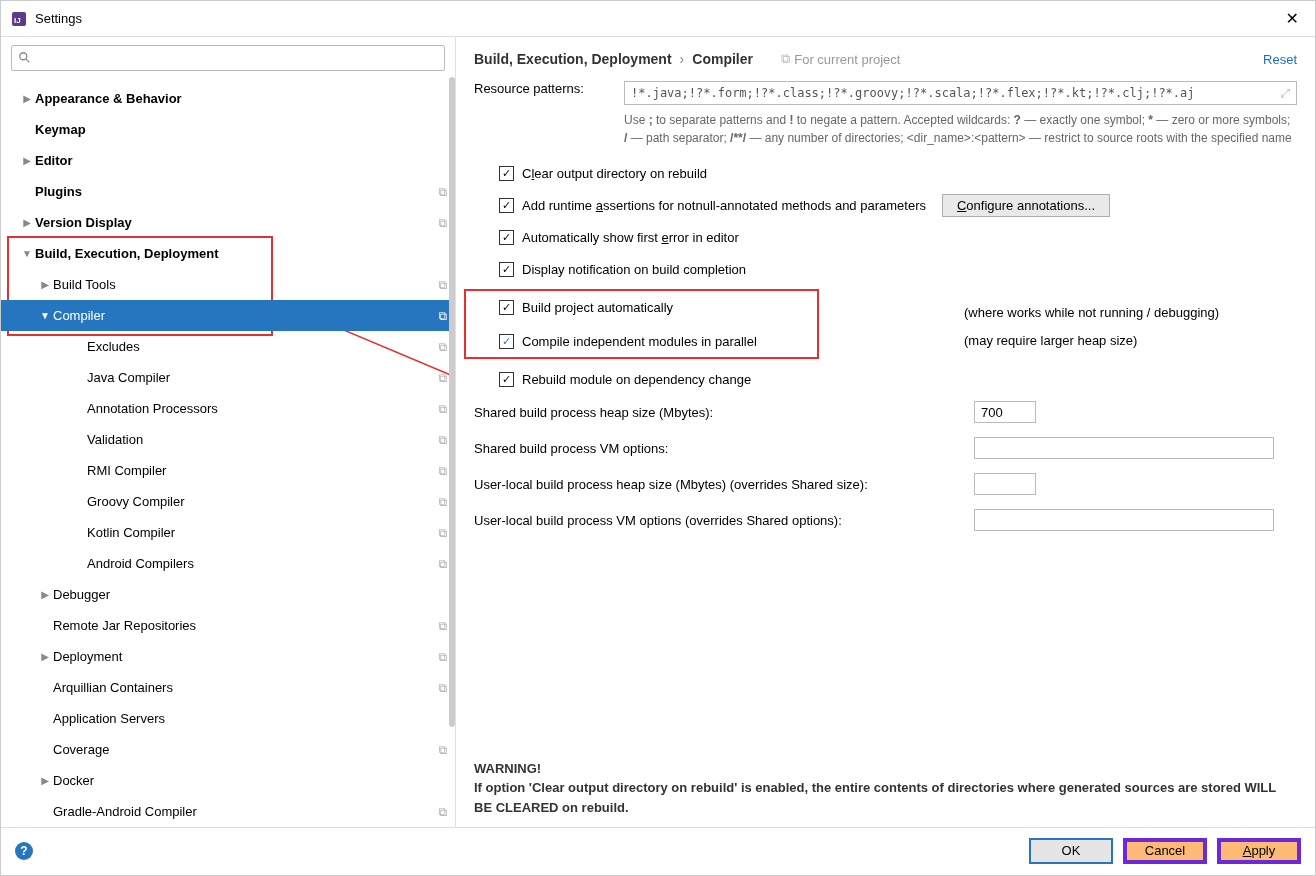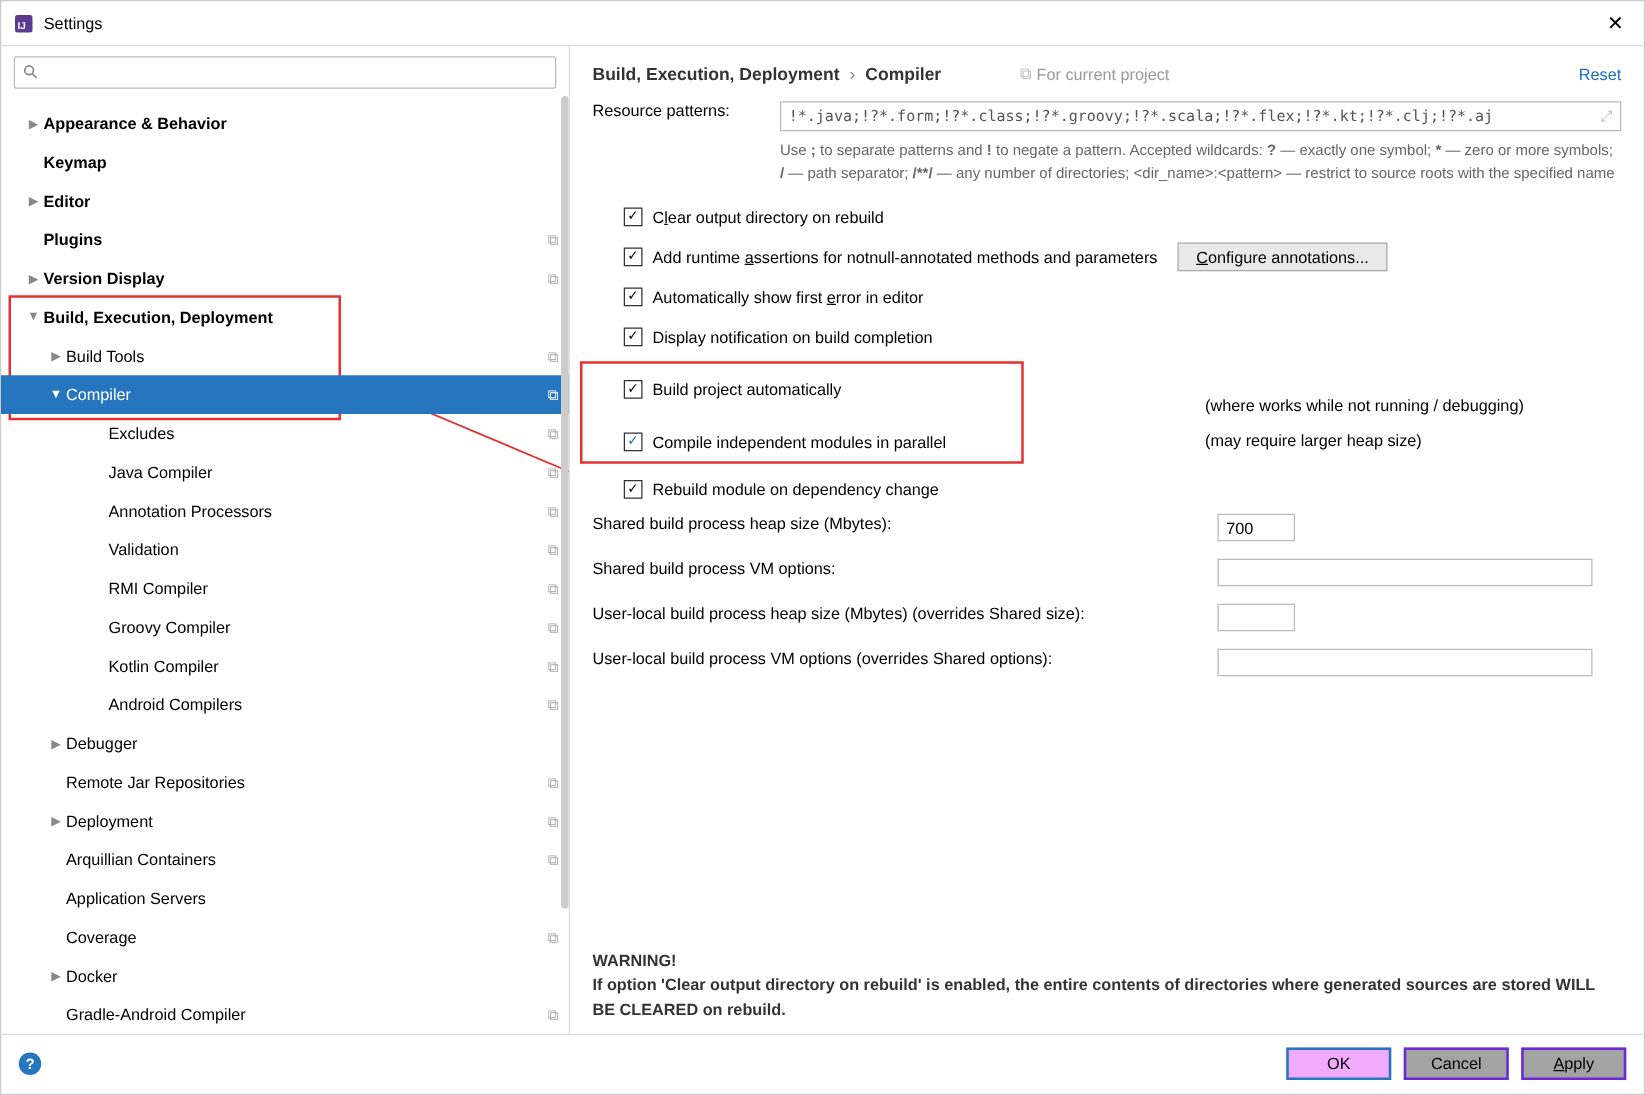--- a/index.html
+++ b/index.html
@@ -23,53 +23,53 @@
 .tree-item.bold .label { font-weight: bold; }
 .tree-item.selected { background: #2675bf; color: #fff; }
 .tree-item.selected .chevron { color: #fff; }
 .tree-item.selected .copy-icon { color: #fff; }
 .tree-item.indent-0 { padding-left: 18px; }
 .tree-item.indent-1 { padding-left: 36px; }
 .tree-item.indent-2 { padding-left: 70px; }
 .red-box-tree { position: absolute; border: 2px solid #e53030; pointer-events: none; }
 .red-arrow { position: absolute; pointer-events: none; }
 .content { flex: 1; padding: 14px 18px 10px 18px; display: flex; flex-direction: column; overflow: hidden; }
-.content-header { display: flex; align-items: center; margin-bottom: 14px; gap: 35px; }
+.content-header { display: flex; align-items: center; margin-bottom: 14px; }
 .breadcrumb { font-weight: bold; font-size: 14px; color: #333; }
 .breadcrumb .sep { margin: 0 8px; color: #888; font-weight: normal; }
 .for-project { margin-left: 28px; color: #999; font-size: 13px; display: flex; align-items: center; }
 .for-project .proj-icon { margin-right: 4px; color: #bbb; }
 .reset-link { margin-left: auto; color: #1a6dc9; cursor: pointer; font-size: 13px; }
 .row { display: flex; align-items: center; margin-bottom: 6px; }
 .row.resource { align-items: flex-start; }
 .row .row-label { width: 150px; }
 .res-input-wrap { flex: 1; display: flex; align-items: center; border: 1px solid #bbb; height: 24px; padding: 0 6px; font-family: Consolas, monospace; font-size: 12px; color: #555; white-space: nowrap; overflow: hidden; gap: 22px; }
 .res-input-wrap .expand-icon { margin-left: 6px; color: #bbb; cursor: pointer; }
 .help-text { margin-left: 150px; color: #666; font-size: 12px; margin-bottom: 14px; line-height: 1.5; }
 .help-text .italic { }
 .chk-row { display: flex; align-items: center; margin-bottom: 8px; height: 24px; padding-left: 25px; }
 .chk-row .chk { width: 15px; height: 15px; border: 1px solid #333; margin-right: 8px; display: inline-flex; align-items: center; justify-content: center; cursor: pointer; }
 .chk-row .chk.checked::after { content: "✓"; font-size: 11px; line-height: 1; }
 .chk-row .chk.checked.blue::after { color: #2675bf; }
 .chk-row .chk-text { flex: 0 0 auto; }
 .chk-row .chk-text u { text-decoration: underline; }
 .chk-row .cfg-btn { margin-left: 16px; border: 1px solid #adadad; background: #e9e9e9; padding: 3px 14px; cursor: pointer; font-size: 13px; }
 .red-box-chks { border: 2px solid #e53030; padding: 4px 8px 0 8px; margin-left: -10px; margin-bottom: 4px; display: inline-block; }
-.field-row { display: flex; margin-bottom: 10px; height: 26px; }
+.field-row { display: flex; align-items: center; margin-bottom: 10px; height: 26px; }
 .field-row .fld-label { flex: 0 0 500px; }
 .field-row .fld-input { border: 1px solid #bbb; height: 22px; padding: 0 6px; font-size: 13px; }
 .field-row .fld-input.small { width: 62px; }
 .field-row .fld-input.wide { width: 300px; }
 .warning-block { margin-top: auto; padding-top: 20px; color: #333; font-size: 13px; line-height: 1.5; }
 .warning-block b { font-weight: bold; }
 .footer { display: flex; align-items: center; padding: 8px 14px; border-top: 1px solid #ddd; height: 46px; }
 .footer .help-icon { width: 18px; height: 18px; border-radius: 50%; background: #2675bf; color: #fff; display: inline-flex; align-items: center; justify-content: center; font-size: 12px; font-weight: bold; cursor: pointer; }
 .footer .btns { margin-left: auto; display: flex; gap: 10px; }
-.footer button { min-width: 84px; height: 26px; border: 2px solid #6d28d9; background: #a3a3a3; cursor: pointer; font-size: 13px; }
-.footer button.primary { border: 2px solid #2675bf; background: #f0abfc; }
+.footer button { min-width: 84px; height: 26px; border: 4px solid #6d28d9; background: #fdba74; cursor: pointer; font-size: 13px; }
+.footer button.primary { border: 2px solid #2675bf; background: #e5e5e5; }
 .scroll-thumb-v { position: absolute; right: 0; top: 40px; width: 6px; height: 650px; background: #ccc; border-radius: 3px; }
 </style>
 </head>
 <body>
 
 <div class="titlebar">
   <span class="icon-app">
     <svg viewBox="0 0 16 16">
         <rect x="1" y="1" width="14" height="14" rx="2" fill="#5c3a8e"></rect>
         <text x="3" y="12" font-size="8" fill="#fff" font-weight="bold">IJ</text>
@@ -248,21 +248,21 @@
     <div class="chk-row">
       <span class="chk checked"></span>
       <span class="chk-text">Automatically show first <u>e</u>rror in editor</span>
     </div>
     <div class="chk-row">
       <span class="chk checked"></span>
       <span class="chk-text">Display notification on build completion</span>
     </div>
 
     <div class="red-box-chks" style="width:355px;">
-      <div class="chk-row" style="margin-bottom:22px;align-items:flex-end;">
+      <div class="chk-row" style="margin-bottom:10px;">
         <span class="chk checked"></span>
         <span class="chk-text">Build project automatically</span>
       </div>
       <div class="chk-row" style="margin-bottom:4px;">
         <span class="chk checked blue"></span>
         <span class="chk-text">Compile independent modules in parallel</span>
       </div>
     </div>
     <div style="position:relative; height:0;">
       <span style="position:absolute; left:490px; top:-58px;">(where works while not running / debugging)</span>

